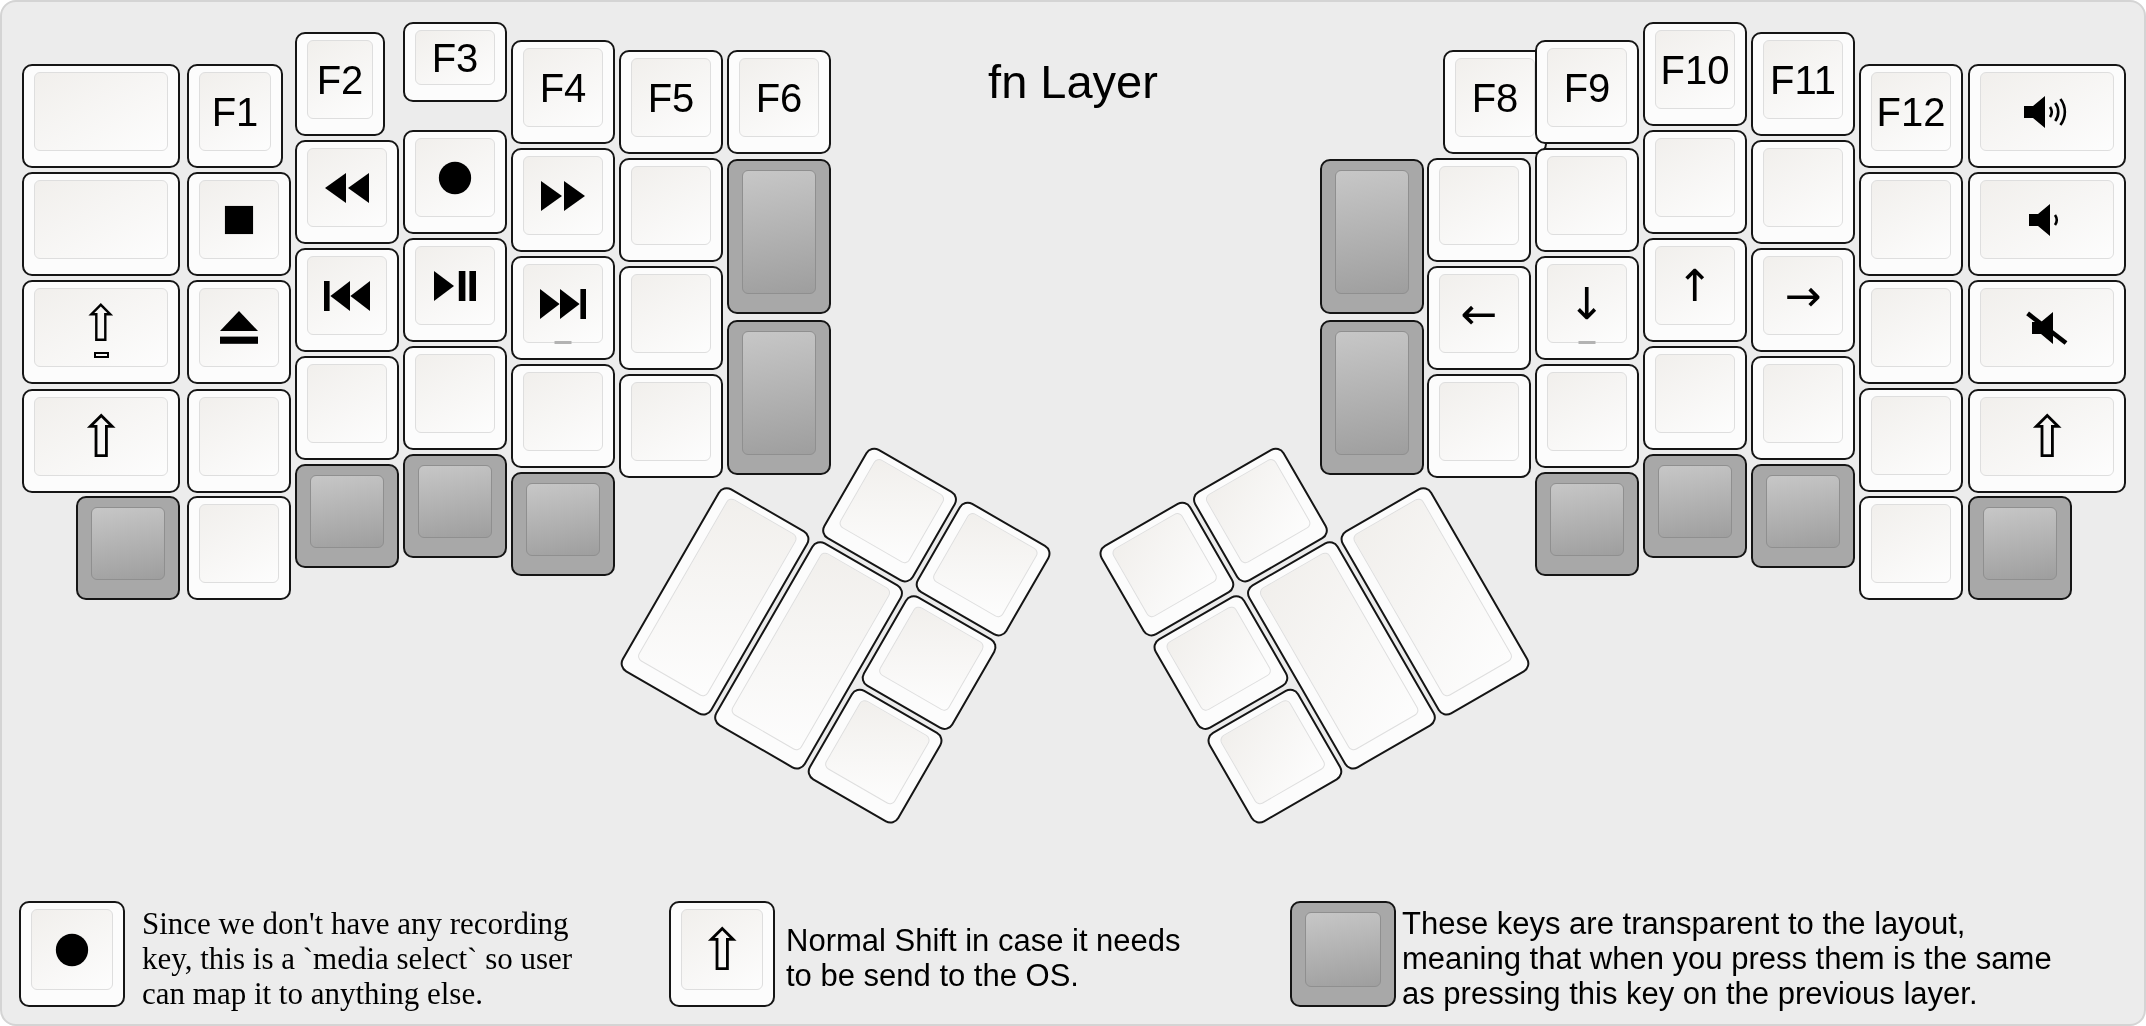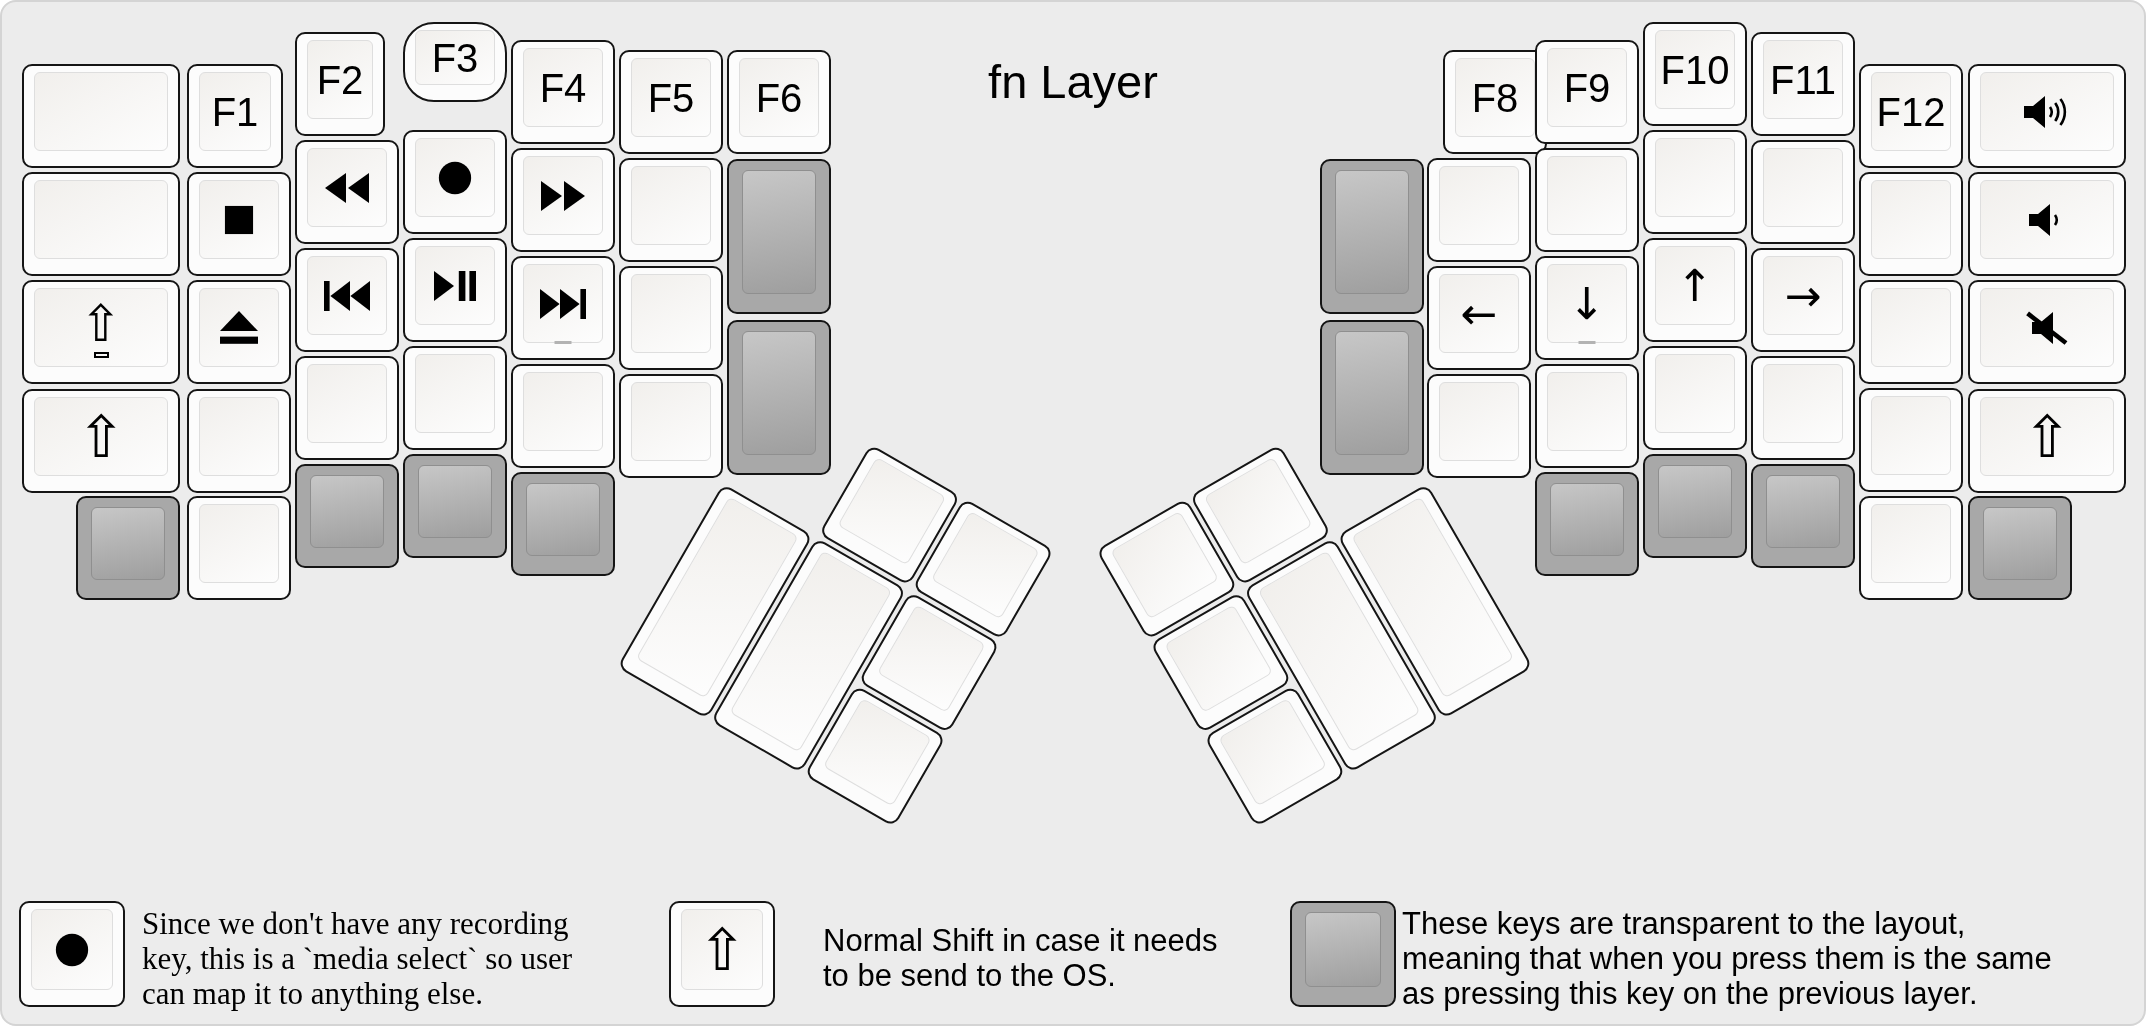--- a/index.html
+++ b/index.html
@@ -22,21 +22,21 @@
     font-size:40px;color:var(--label,#000);}
   .arrow-glyph{font-size:44px;line-height:1;font-family:"DejaVu Sans","Liberation Sans",sans-serif;}
   .shift-glyph{font-size:58px;line-height:1;font-family:"DejaVu Sans","Liberation Sans",sans-serif;}
   .caps-glyph{font-size:50px;line-height:1;font-family:"DejaVu Sans","Liberation Sans",sans-serif;}
   .caps-bar{width:15px;height:6px;box-sizing:border-box;border:2.5px solid #000;margin-top:3px;}
   .homing{position:absolute;bottom:14px;left:50%;transform:translateX(-50%);
     width:17px;height:3px;background:var(--homing,#b3b3b3);}
   .cluster{position:absolute;width:0;height:0;transform-origin:0 0;}
   .legend-text{position:absolute;font-size:31px;line-height:35px;color:#000;white-space:pre-line;}
   #legend-text-1{left:140px;top:904px;font-family:Liberation Serif, serif;}
-  #legend-text-2{left:821px;top:921px;}
+  #legend-text-2{left:784px;top:921px;}
   #legend-text-3{left:1400px;top:904px;}
   svg{display:block;}
 </style>
 </head>
 <body>
 
 <div class="canvas">
   <div class="title">fn Layer</div>
   <div class="legend-text" id="legend-text-1">Since we don't have any recording
 key, this is a `media select` so user
@@ -117,21 +117,21 @@
           <polygon points="23,0 13.2,7.5 23,15" fill="#000"></polygon>
         </svg>
       </div>
     </div>
     <div class="key" style="left: 293px; top: 354px; width: 104px; height: 104px;">
       <div class="keytop"></div>
     </div>
     <div class="key gray" style="left: 293px; top: 462px; width: 104px; height: 104px;">
       <div class="keytop"></div>
     </div>
-    <div class="key" style="left: 401px; top: 20px; width: 104px; height: 80px; border-radius: 31px;">
+    <div class="key" style="left: 401px; top: 20px; width: 104px; height: 80px;">
       <div class="keytop"></div>
       <div class="keylabel">F3</div>
     </div>
     <div class="key" style="left: 401px; top: 128px; width: 104px; height: 104px;">
       <div class="keytop"></div>
       <div class="keylabel">
         <svg width="34" height="34" viewBox="0 0 16 16">
           <circle cx="8" cy="8" r="7.6" fill="#000"></circle>
         </svg>
       </div>

